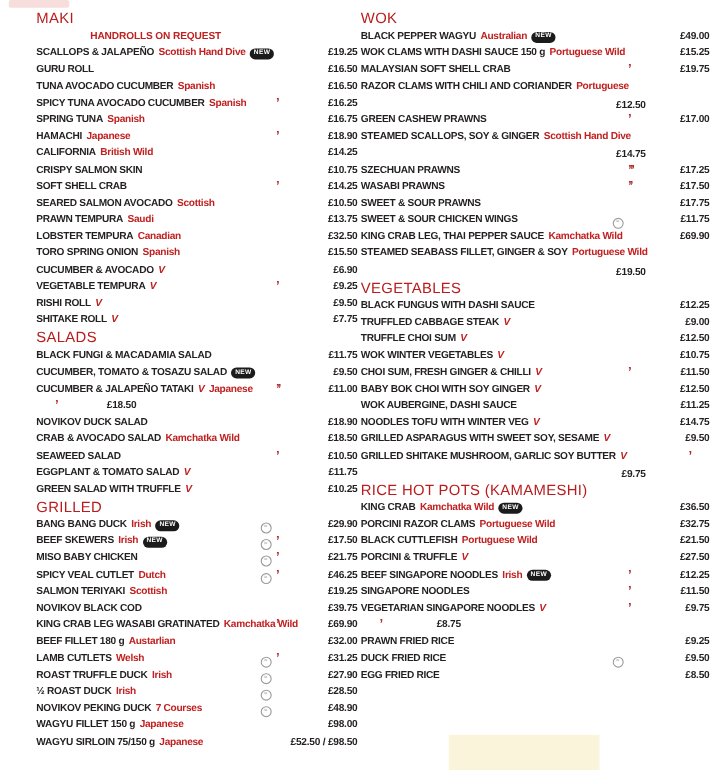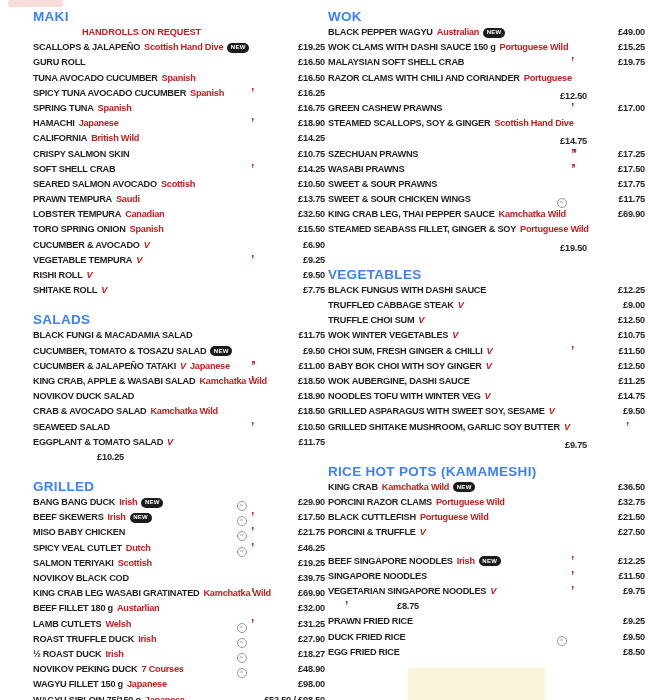--- a/index.html
+++ b/index.html
@@ -8,23 +8,23 @@
     font-family:"Liberation Sans","DejaVu Sans",sans-serif;
     -webkit-font-smoothing:antialiased;
   }
   .artifact{position:absolute;pointer-events:none;}
   .artifact.pink{left:8px;top:0;width:55px;height:7px;background:#f7dedd;border-radius:2px;}
   .artifact.cream{left:408px;top:668px;width:137px;height:32px;background:#faf5da;}
   .columns{display:flex;padding:8px 5px 0 33px;box-sizing:border-box;}
   .col{display:flex;flex-direction:column;}
   .col.left{width:292px;margin-right:3px;}
   .col.right{width:317px;}
-  .section:not(:first-child){margin-top:13px;}
+  .section:not(:first-child){}
   .section-title{
-    color:#3b82f6;font-size:13.5px;line-height:17px;font-weight:700;letter-spacing:.3px;
+    color:#b91c1c;font-size:13.5px;line-height:17px;font-weight:400;letter-spacing:.3px;
   }
   .section-subtitle{
     padding-left:49px;color:#c02020;font-weight:700;font-size:9.2px;
     height:15.2px;line-height:15.2px;letter-spacing:-.1px;white-space:nowrap;
   }
   .row{display:flex;height:15.2px;line-height:15.2px;}
   .name-area{
     flex:1 1 auto;min-width:0;white-space:nowrap;overflow:visible;
     font-size:9.2px;font-weight:700;color:#231f20;letter-spacing:-.25px;
   }
@@ -179,21 +179,20 @@
           <div class="slot-spice"></div>
           <div class="price">£9.50</div>
         </div>
         <div class="row">
           <div class="name-area"><span class="name">CUCUMBER &amp; JALAPEÑO TATAKI</span><span class="veg">V</span><span class="origin">Japanese</span></div>
           <div class="slot-circle"></div>
           <div class="slot-spice">’’</div>
           <div class="price">£11.00</div>
         </div>
         <div class="row">
-          <div class="name-area"><span class="name">KING CRAB, APPLE &amp; WASABI SALAD</span><span class="origin">Kamchatka Wild</span></div>
           <div class="slot-circle"></div>
           <div class="slot-spice">’</div>
           <div class="price">£18.50</div>
         </div>
         <div class="row">
           <div class="name-area"><span class="name">NOVIKOV DUCK SALAD</span></div>
           <div class="slot-circle"></div>
           <div class="slot-spice"></div>
           <div class="price">£18.90</div>
         </div>
@@ -209,20 +208,21 @@
           <div class="slot-spice">’</div>
           <div class="price">£10.50</div>
         </div>
         <div class="row">
           <div class="name-area"><span class="name">EGGPLANT &amp; TOMATO SALAD</span><span class="veg">V</span></div>
           <div class="slot-circle"></div>
           <div class="slot-spice"></div>
           <div class="price">£11.75</div>
         </div>
         <div class="row">
+          <div class="name-area"><span class="name">GREEN SALAD WITH TRUFFLE</span><span class="veg">V</span></div>
           <div class="slot-circle"></div>
           <div class="slot-spice"></div>
           <div class="price">£10.25</div>
         </div>
       </div>
       <div class="section">
         <div class="section-title">GRILLED</div>
         <div class="row">
           <div class="name-area"><span class="name">BANG BANG DUCK</span><span class="origin">Irish</span><span class="badge">NEW</span></div>
           <div class="slot-circle"><span class="circle-glyph">≈</span></div>
@@ -280,21 +280,21 @@
         <div class="row">
           <div class="name-area"><span class="name">ROAST TRUFFLE DUCK</span><span class="origin">Irish</span></div>
           <div class="slot-circle"><span class="circle-glyph">≈</span></div>
           <div class="slot-spice"></div>
           <div class="price">£27.90</div>
         </div>
         <div class="row">
           <div class="name-area"><span class="name">½ ROAST DUCK</span><span class="origin">Irish</span></div>
           <div class="slot-circle"><span class="circle-glyph">≈</span></div>
           <div class="slot-spice"></div>
-          <div class="price">£18.27</div>
+          <div class="price">£28.50</div>
         </div>
         <div class="row">
           <div class="name-area"><span class="name">NOVIKOV PEKING DUCK</span><span class="origin">7 Courses</span></div>
           <div class="slot-circle"><span class="circle-glyph">≈</span></div>
           <div class="slot-spice"></div>
           <div class="price">£48.90</div>
         </div>
         <div class="row">
           <div class="name-area"><span class="name">WAGYU FILLET 150 g</span><span class="origin">Japanese</span></div>
           <div class="slot-circle"></div>

